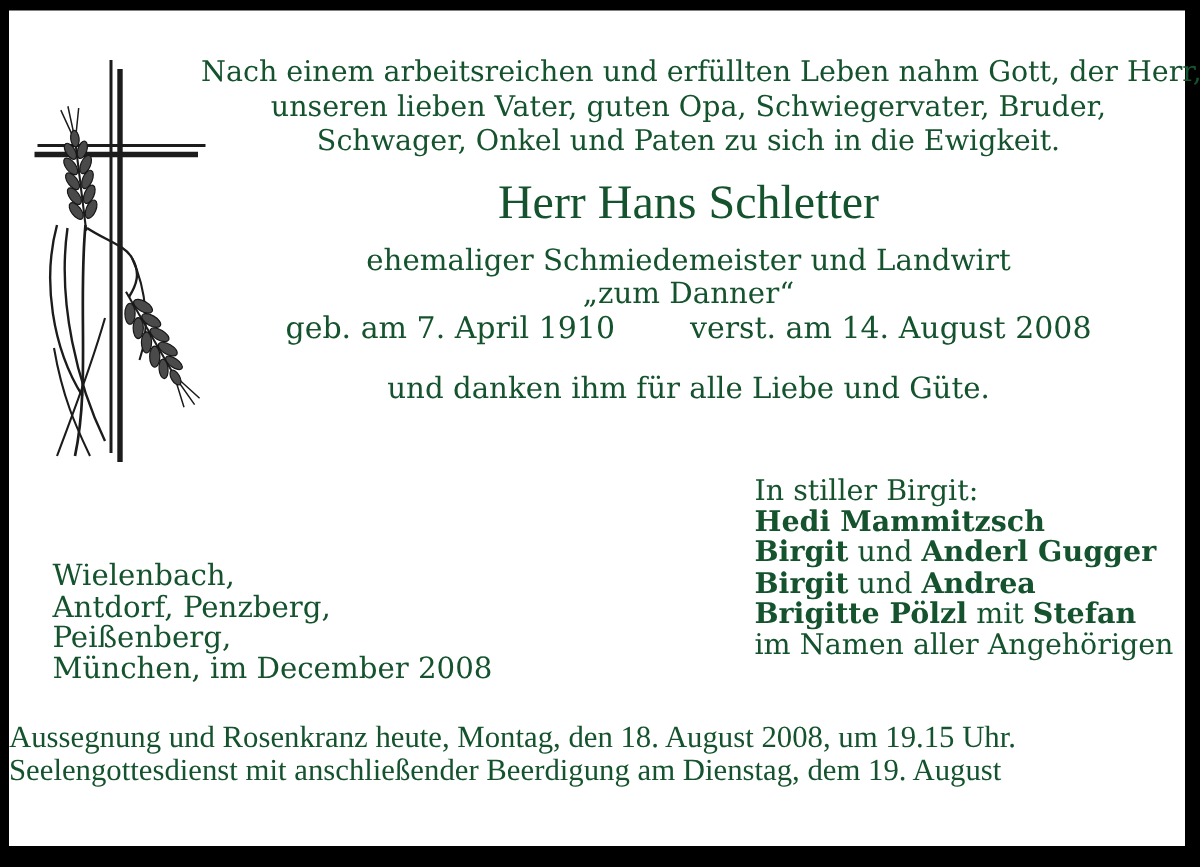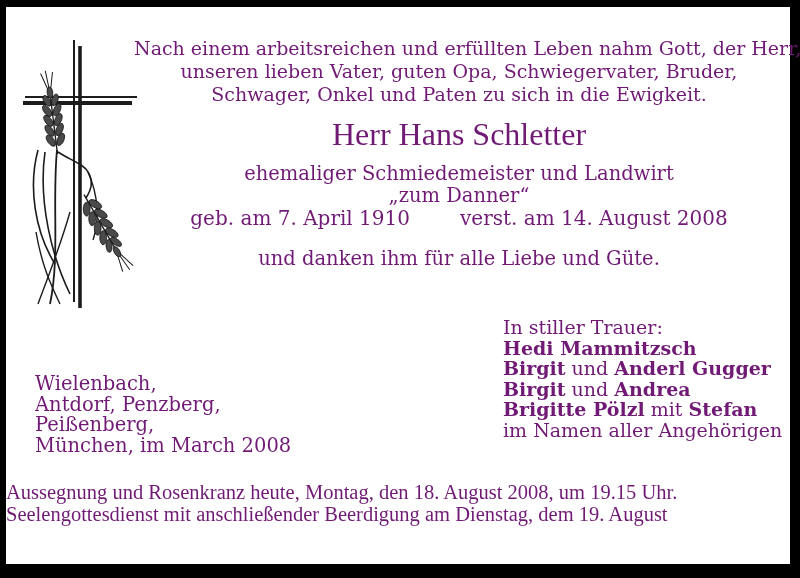--- a/index.html
+++ b/index.html
@@ -2,21 +2,21 @@
 <html><head>
 <meta charset="utf-8">
 <style>
   html,body{margin:0;padding:0;}
   body{
     width:800px;height:578px;position:relative;background:#000;
     font-family:"DejaVu Serif", serif;overflow:hidden;
   }
   .card{
     position:absolute;left:6px;top:7px;width:784px;height:557px;
-    background:#fff;color:#701a75;
+    background:#fff;color:#14532d;
   }
   .abs{position:absolute;}
   .center-block{left:128px;width:650px;text-align:center;}
   .nowrap{white-space:nowrap;}
 
   .opening{top:30px;font-size:19px;line-height:23px;}
   .name{top:104px;font-family:"Liberation Serif", serif;font-size:32px;line-height:46px;}
   .subtitle{top:156px;font-size:19.5px;line-height:22px;}
   .alias{top:178px;font-size:19.5px;line-height:22px;}
   .dates{top:200px;font-size:20px;line-height:23px;}
@@ -101,35 +101,35 @@
 
   <div class="abs center-block dates nowrap">
     <span class="birth-date">geb. am 7. April 1910</span><span class="death-date">verst. am 14. August 2008</span>
   </div>
 
   <div class="abs center-block praise">
     <div class="nowrap">und danken ihm für alle Liebe und Güte.</div>
   </div>
 
   <div class="abs mourning">
-    <div class="nowrap">In stiller Trauer:</div>
+    <div class="nowrap">In stiller Birgit:</div>
     <div>
         <div class="nowrap"><span class="b">Hedi Mammitzsch</span></div>
         <div class="nowrap"><span class="b">Birgit</span><span> und </span><span class="b">Anderl Gugger</span></div>
         <div class="nowrap"><span class="b">Birgit</span><span> und </span><span class="b">Andrea</span></div>
         <div class="nowrap"><span class="b">Brigitte Pölzl</span><span> mit </span><span class="b">Stefan</span></div>
         <div class="nowrap"><span>im Namen aller Angehörigen</span></div>
       </div>
   </div>
 
   <div class="abs places">
     <div class="nowrap">Wielenbach,</div>
     <div class="nowrap">Antdorf, Penzberg,</div>
     <div class="nowrap">Peißenberg,</div>
-    <div class="nowrap">München, im March 2008</div>
+    <div class="nowrap">München, im December 2008</div>
   </div>
 
   <div class="abs schedule">
     <div class="nowrap">Aussegnung und Rosenkranz heute, Montag, den 18. August 2008, um 19.15 Uhr.</div>
     <div class="nowrap">Seelengottesdienst mit anschließender Beerdigung am Dienstag, dem 19. August</div>
   </div>
 
 </div>
 
 </body></html>

